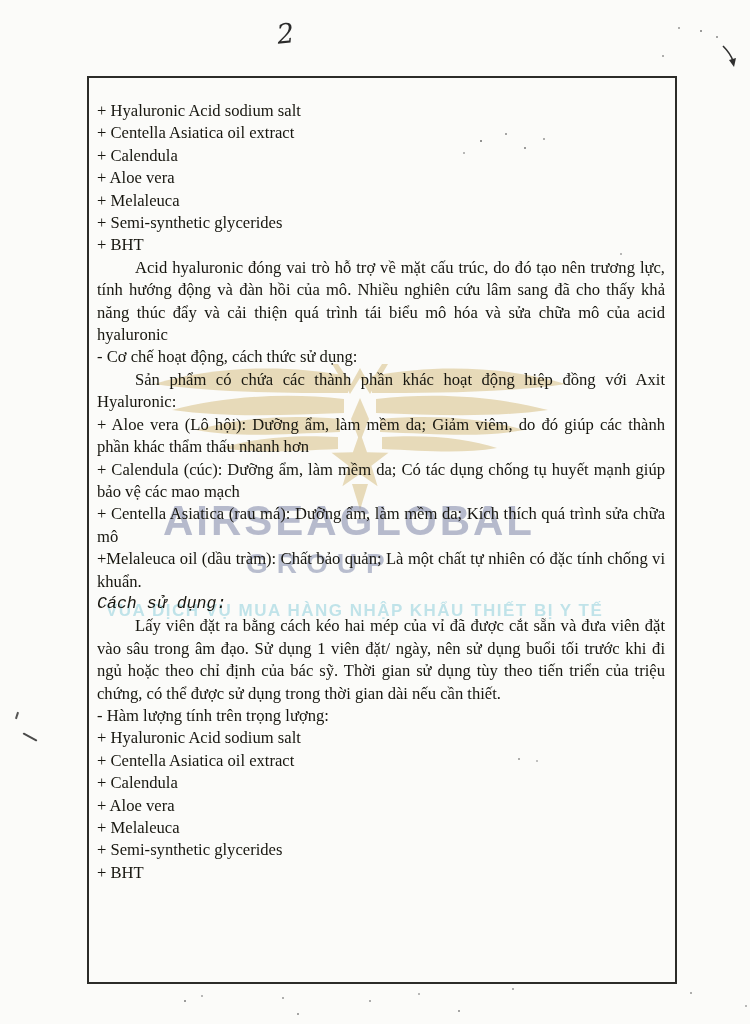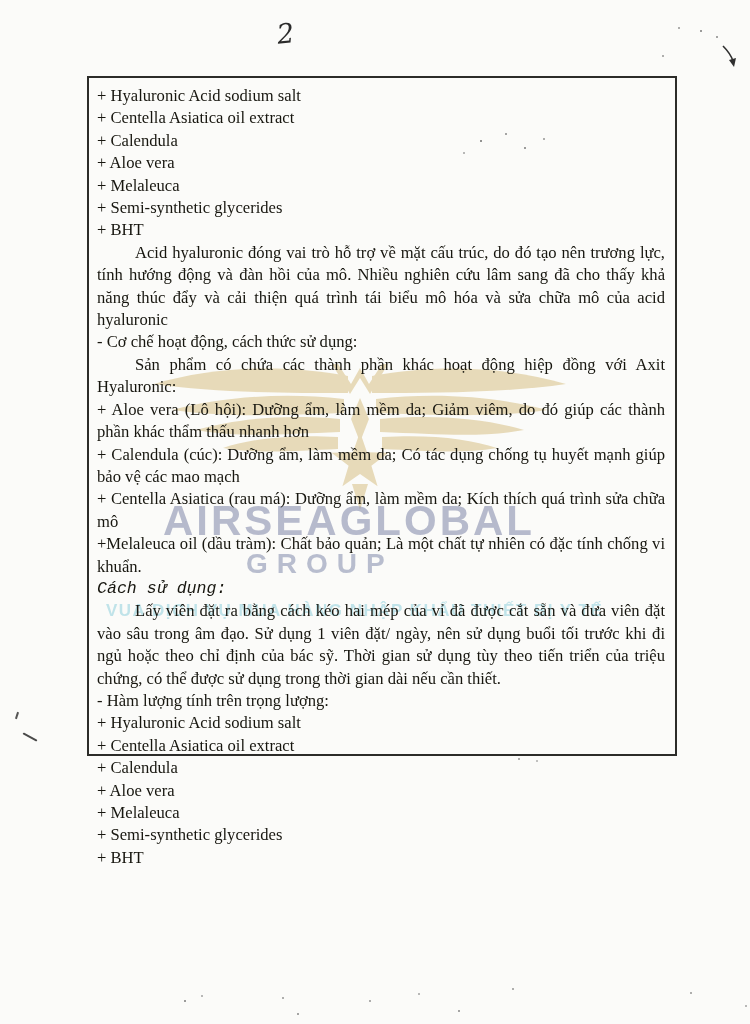--- a/index.html
+++ b/index.html
@@ -36,23 +36,23 @@
   }
   .wm-tagline{
     position:absolute;left:106px;top:601px;
     font-family:"Liberation Sans","DejaVu Sans",sans-serif;
     font-weight:bold;font-size:17px;letter-spacing:1.5px;
     color:rgba(98,189,208,0.38);white-space:nowrap;
   }
 
   
   .doc-box{
-    position:absolute;left:87px;top:76px;width:590px;height:680px;
+    position:absolute;left:87px;top:76px;width:590px;height:908px;
     border:2px solid #2c2c29;box-sizing:border-box;
-    padding:7px 10px 0 8px;
+    padding:22px 10px 0 8px;
     z-index:2;
   }
   .doc-line{
     font-size:16.6px;line-height:22.4px;color:#17160f;
     text-align:justify;
   }
   .b-para{text-indent:38px;}
   .b-italic{font-style:italic;font-family:Liberation Mono, monospace;}
 
   

